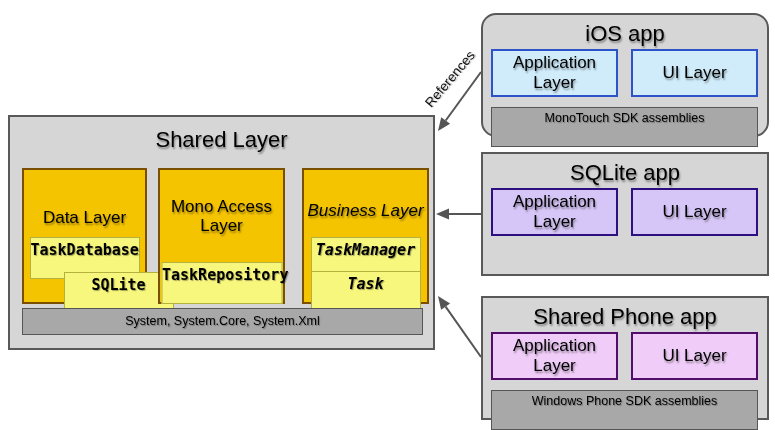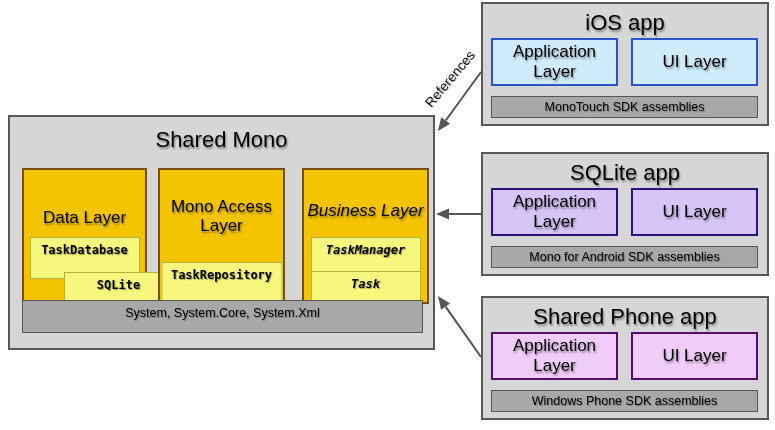--- a/index.html
+++ b/index.html
@@ -42,49 +42,49 @@
   }
   #gold-data .gold-label   { margin-top:38px; }
   #gold-access .gold-label { margin-top:27px; }
   #gold-biz .gold-label    { margin-top:31px; }
   .chip {
     position:absolute; left:50%; transform:translateX(-50%);
     height:42px; line-height:24px;
     background:var(--chip-fill,#f7f77e);
     border:1px solid var(--chip-border,#b5b13e);
     font-family:"DejaVu Sans Mono","Liberation Mono",monospace;
-    font-weight:bold; font-size:12px; text-align:center;
+    font-weight:bold; font-size:15px; text-align:center;
     color:#000; white-space:nowrap;
     text-shadow:1px 1px 1px rgba(0,0,0,0.35);
   }
   .gray-bar {
     position:absolute;
     background:var(--bar-fill,#a8a8a8);
     border:1px solid var(--bar-border,#565656);
     text-align:center; font-size:12.5px; color:#000;
     text-shadow:1px 1px 1px rgba(0,0,0,0.30);
   }
-  #shared-bar { left:12px; top:183px; width:401px; height:33px; line-height:25px; font-size:12.5px; }
+  #shared-bar { left:12px; top:191px; width:401px; height:27px; line-height:25px; font-size:12.5px; }
 
   
   .app-group { left:481px; width:288px; height:124px; }
-  #app-ios     { top:2px;   }
+  #app-ios     { top:13px;border-radius:15px;   }
   #app-android { top:152px; }
   #app-wp      { top:296px; }
   .app-group .group-title { margin-top:5px; }
   .layer-box {
     position:absolute; top:34px; height:48px; width:127px;
     border:2px solid #000;
     display:flex; align-items:center; justify-content:center;
     text-align:center; font-size:17px; line-height:20px;
     color:#000; text-shadow:1px 2px 2px rgba(0,0,0,0.40);
   }
   .layer-app { left:8px; }
   .layer-ui  { left:148px; }
-  .app-bar { left:8px; top:92px; width:267px; height:22px; line-height:20px; }
+  .app-bar { left:8px; top:92px; width:267px; height:40px; line-height:20px; }
 
   
   #arrows { left:0; top:0; width:775px; height:430px; pointer-events:none; }
   #arrows line { stroke:var(--arrow,#555555); stroke-width:2; }
   #arrows polygon { fill:var(--arrow,#555555); stroke:none; }
   #references-label {
     left:450px; top:79px;
     transform:translate(-50%,-50%) rotate(-50deg);
     font-size:13.5px; color:#111; white-space:nowrap;
     text-shadow:1px 1px 1px rgba(0,0,0,0.25);
@@ -104,21 +104,21 @@
   </g>
   <g>
     <line x1="481" y1="357" x2="445.6" y2="306.6"></line>
     <polygon points="438,296 441.1,309.8 450.1,303.4"></polygon>
   </g>
 </svg>
 
 <div id="references-label" class="abs">References</div>
 
 <div id="shared-code" class="group">
-  <div class="group-title">Shared Mono</div>
+  <div class="group-title">Shared Layer</div>
 
   <div id="gold-data" class="gold-box">
     <div class="gold-label">Data Layer</div>
     <div class="chip" style="top:67px; width:110px;">TaskDatabase</div>
     <div class="chip" style="top:102px; width:110px;margin-left:34px;">SQLite</div>
   </div>
 
   <div id="gold-access" class="gold-box">
     <div class="gold-label">Mono Access Layer</div>
     <div class="chip" style="top:92px; width:121px;">TaskRepository</div>
@@ -137,21 +137,20 @@
   <div class="group-title">iOS app</div>
   <div class="layer-box layer-app" style="background: rgb(208, 236, 251); border-color: rgb(46, 82, 200);">Application Layer</div>
   <div class="layer-box layer-ui" style="background: rgb(208, 236, 251); border-color: rgb(46, 82, 200);">UI Layer</div>
   <div class="gray-bar app-bar">MonoTouch SDK assemblies</div>
 </div>
 
 <div id="app-android" class="group app-group">
   <div class="group-title">SQLite app</div>
   <div class="layer-box layer-app" style="background: rgb(214, 198, 247); border-color: rgb(45, 15, 128);">Application Layer</div>
   <div class="layer-box layer-ui" style="background: rgb(214, 198, 247); border-color: rgb(45, 15, 128);">UI Layer</div>
-  <div class="gray-bar app-bar">Mono for Android SDK assemblies</div>
 </div>
 
 <div id="app-wp" class="group app-group">
   <div class="group-title">Shared Phone app</div>
   <div class="layer-box layer-app" style="background: rgb(240, 205, 248); border-color: rgb(82, 12, 107);">Application Layer</div>
   <div class="layer-box layer-ui" style="background: rgb(240, 205, 248); border-color: rgb(82, 12, 107);">UI Layer</div>
   <div class="gray-bar app-bar">Windows Phone SDK assemblies</div>
 </div>
 
 </body></html>

